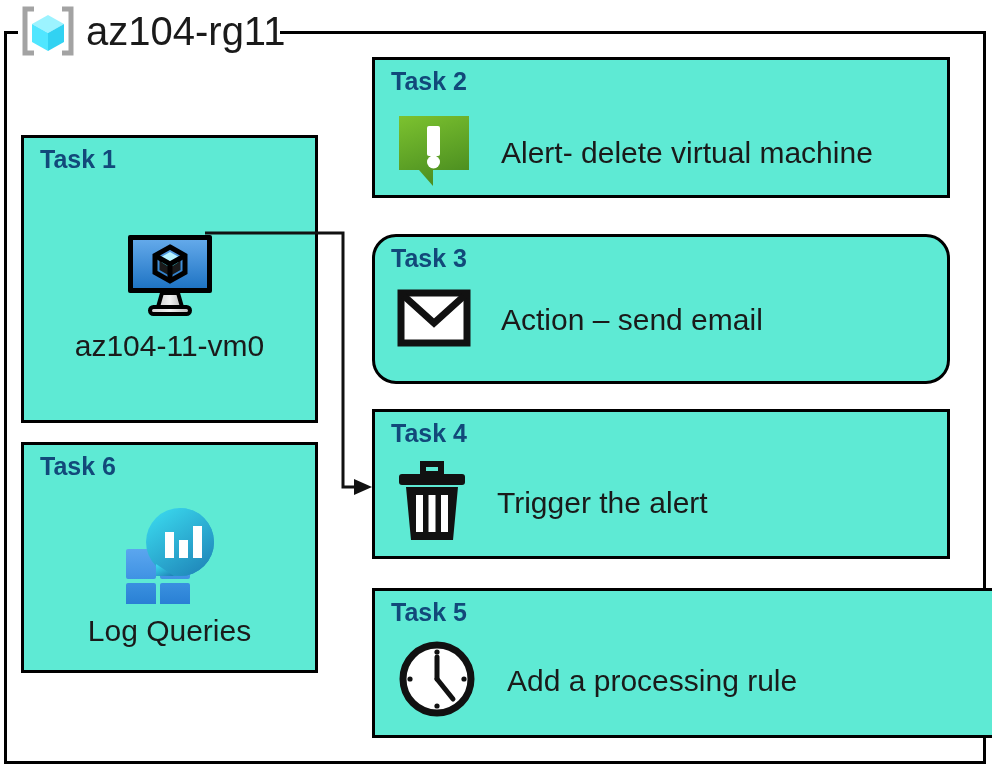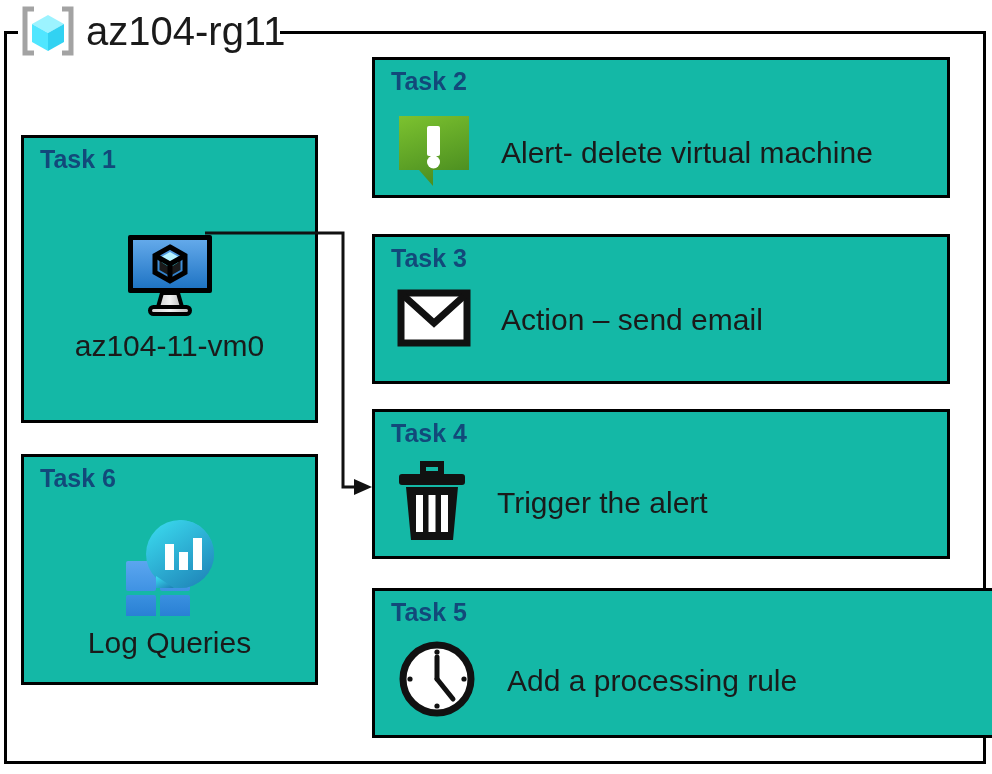--- a/index.html
+++ b/index.html
@@ -61,21 +61,21 @@
     color: #1a1a1a;
     white-space: nowrap;
     letter-spacing: 0px;
   }
 
   
   .card {
     position: absolute;
     box-sizing: border-box;
     border: 3px solid #000000;
-    background: #14b8a6;
+    background: #5eead4;
   }
   .card-title {
     position: absolute;
     left: 16px;
     top: 7px;
     font-size: 25px;
     font-weight: bold;
     color: #12497a;
     white-space: nowrap;
   }
@@ -101,23 +101,23 @@
     display: flex;
     flex-direction: column;
     align-items: center;
     justify-content: center;
     gap: 6px;
   }
   .card-stack .card-label { font-size: 30px; }
 
   
   #card-task1 { left: 21px;  top: 135px; width: 297px; height: 288px; }
-  #card-task6 { left: 21px;  top: 454px; width: 297px; height: 231px; }
+  #card-task6 { left: 21px;  top: 442px; width: 297px; height: 231px; }
   #card-task2 { left: 372px; top: 57px;  width: 578px; height: 141px; }
-  #card-task3 { left: 372px; top: 234px; width: 578px; height: 150px; }
+  #card-task3 { left: 372px; top: 234px; width: 578px; height: 150px; border-radius: 24px; }
   #card-task4 { left: 372px; top: 409px; width: 578px; height: 150px; }
   #card-task5 { left: 372px; top: 588px; width: 696px; height: 150px; }
 
   #card-task2 .card-body { left: 22px; top: 52px; }
   #card-task3 .card-body { left: 22px; top: 50px; }
   #card-task4 .card-body { left: 22px; top: 48px; }
   #card-task5 .card-body { left: 22px; top: 48px; }
 
   .icon-slot {
     flex: 0 0 auto;

